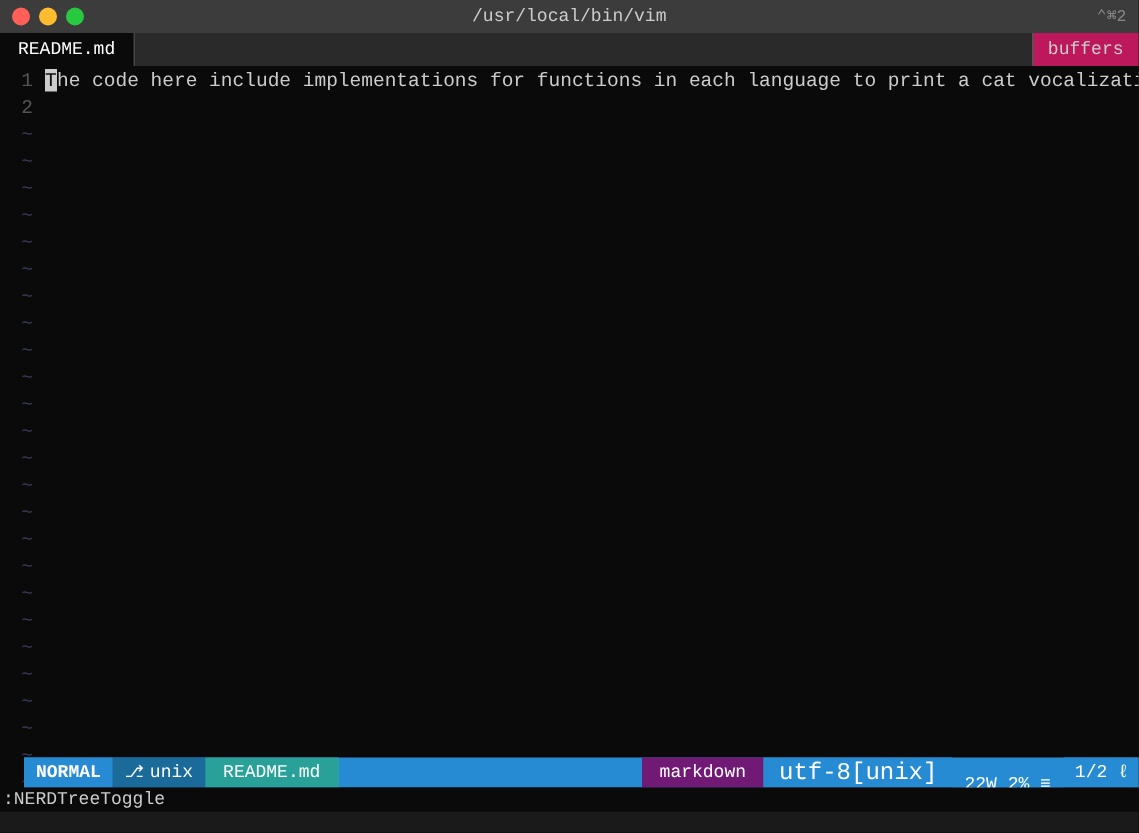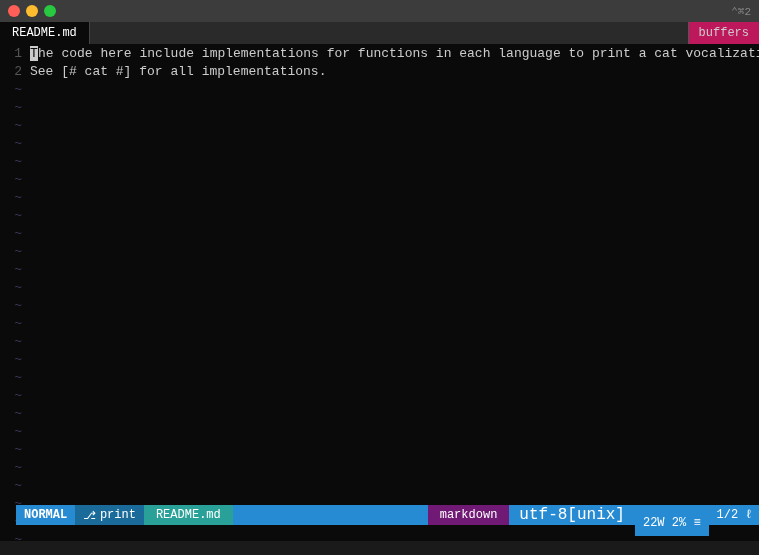--- a/index.html
+++ b/index.html
@@ -245,20 +245,21 @@
   </style>
 </head>
 <body>
 
 <div class="title-bar">
   <div class="traffic-lights">
     <div class="traffic-light tl-close"></div>
     <div class="traffic-light tl-minimize"></div>
     <div class="traffic-light tl-maximize"></div>
   </div>
+  <span class="title-text">/usr/local/bin/vim</span>
   <span class="title-shortcut">⌃⌘2</span>
 </div>
 
 <div class="tab-bar" style="position:relative;">
   <div class="tab-active">
     <span>README.md</span>
   </div>
   <div class="buffers-btn">
     <span>buffers</span>
   </div>
@@ -266,21 +267,20 @@
 
 <div class="editor-area" style="height: 497px;">
 
   <div class="editor-line">
     <span class="line-number">1</span>
     <span class="line-content"><span class="cursor-block">T</span>he code here include implementations for functions in each language to print a cat vocalization.</span>
   </div>
 
   <div class="editor-line">
     <span class="line-number">2</span>
-    <span class="line-content">See [# cat #] for all implementations.</span>
   </div>
 
   <div class="tilde-line">
       <span class="tilde-char">~</span>
     </div>
   <div class="tilde-line">
       <span class="tilde-char">~</span>
     </div>
   <div class="tilde-line">
       <span class="tilde-char">~</span>
@@ -354,21 +354,21 @@
   <div class="tilde-line">
       <span class="tilde-char">~</span>
     </div>
 
   <div class="status-bar">
     <div class="status-mode">
       <span>NORMAL</span>
     </div>
     <div class="status-git">
       <span class="git-branch-icon">⎇</span>
-      <span>print</span>
+      <span>unix</span>
     </div>
     <div class="status-filename">
       <span>README.md</span>
     </div>
     <div class="status-middle"></div>
     <div class="status-filetype">
       <span>markdown</span>
     </div>
     <div class="status-encoding">
       <span>utf-8[unix]</span>
@@ -382,14 +382,17 @@
     </div>
     <div class="status-position">
       <span>1/2</span>
       <span>&nbsp;</span>
       <span>ℓ</span>
       <span>&nbsp;</span>
       <span>1</span>
     </div>
   </div>
 
+  <div class="cmd-line">
+    <span class="cmd-text">:NERDTreeToggle</span>
+  </div>
 
 </div>
 
 </body></html>

